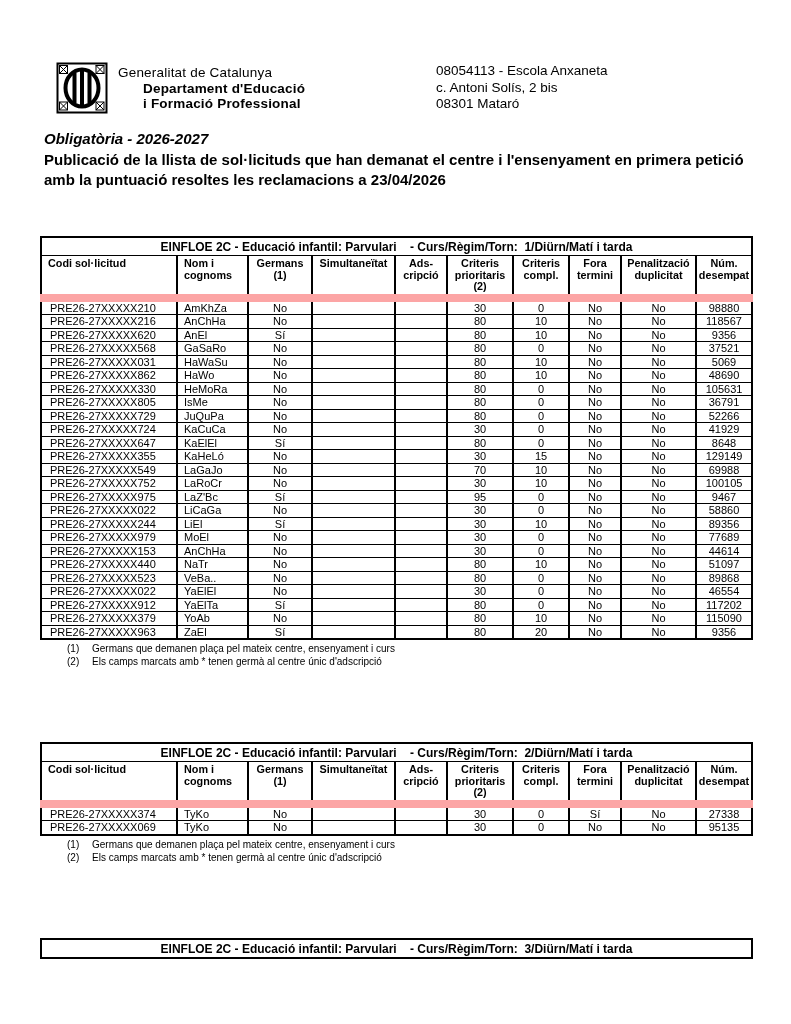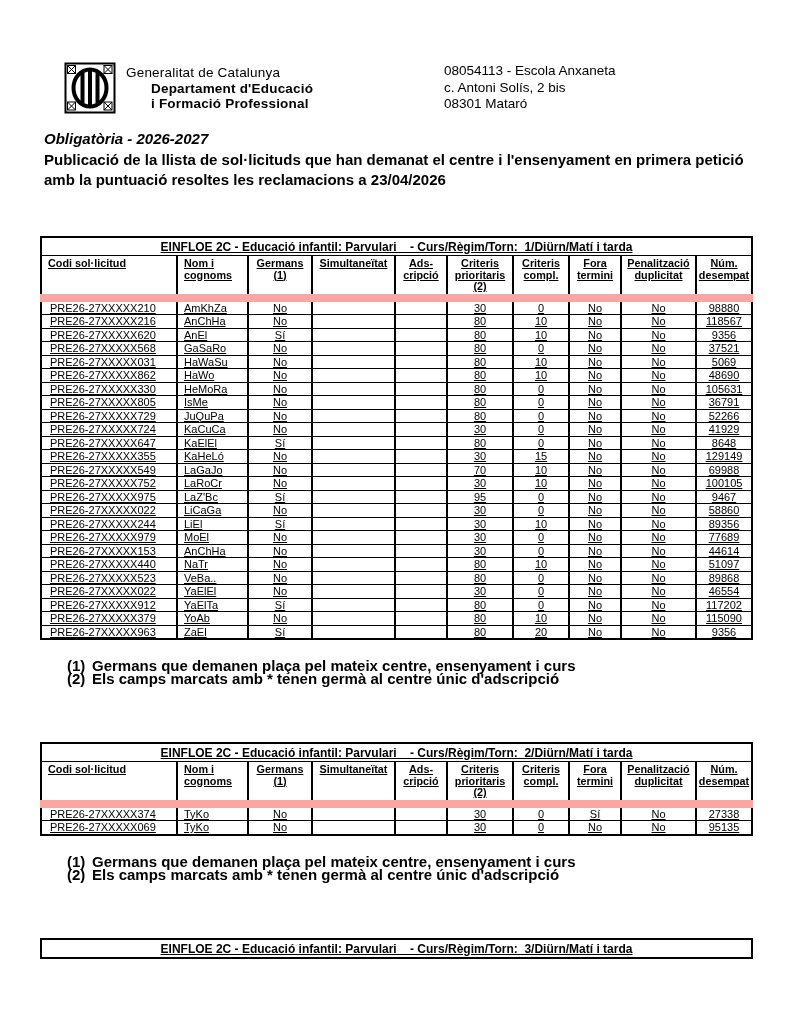--- a/index.html
+++ b/index.html
@@ -4,55 +4,55 @@
 <style>
   html,body{margin:0;padding:0;}
   body{
     width:791px;height:1024px;background:#ffffff;color:#000;
     font-family:"Liberation Sans","DejaVu Sans",sans-serif;
     -webkit-font-smoothing:antialiased;
   }
   .page{position:relative;width:791px;height:1024px;overflow:hidden;background:#fff;}
 
   
-  .doc-header{position:absolute;top:62px;left:64px;right:40px;height:60px;}
+  .doc-header{position:absolute;top:62px;left:56px;right:40px;height:60px;}
   .org{display:flex;align-items:flex-start;}
   .logo{width:52px;height:52px;flex:0 0 auto;}
   .org-text{margin-left:10px;padding-top:3px;font-size:13.5px;line-height:15.5px;letter-spacing:.2px;}
   .org-text .bold{font-weight:bold;padding-left:25px;}
   .school{position:absolute;left:380px;top:1px;font-size:13.5px;line-height:16.5px;}
 
   
   .doc-title{position:absolute;top:129px;left:44px;width:717px;font-weight:bold;font-size:15px;line-height:20.5px;}
   .doc-title .t1{margin-bottom:0px;font-style:italic;}
 
   
   .table-block{position:absolute;left:40px;width:711px;}
   table.grid{border-collapse:collapse;table-layout:fixed;width:711px;background:#fff;}
   table.grid,table.grid th,table.grid td{border:1px solid #000;}
-  table.grid{border:2px solid #000;text-decoration:underline;}
+  table.grid{border:2px solid #000;}
   table.grid th,table.grid td{border-left-width:2px;}
   th.band{
     font-size:12px;font-weight:bold;text-align:center;height:15px;
     padding:1px 2px;border-bottom:1px solid #000;white-space:pre;overflow:hidden;
   }
   tr.cols th{
     font-size:10.8px;font-weight:bold;vertical-align:top;text-align:center;
     padding:2px 1px 1px 1px;line-height:11.5px;white-space:pre-line;
     border-bottom:8px solid #fca5a5;height:34px;overflow:hidden;
   }
   tr.cols th.al{text-align:left;padding-left:6px;}
   tbody td{
     font-size:11px;line-height:12.5px;height:12.5px;padding:0 2px;
     text-align:center;white-space:nowrap;overflow:hidden;
   }
   tbody td.al{text-align:left;padding-left:8px;}
   tbody td.al2{text-align:left;padding-left:6px;}
 
-  .footnotes{margin-top:19px;padding-left:27px;font-size:15px;line-height:13px;font-weight:bold;}
+  .footnotes{margin-top:2px;padding-left:27px;font-size:10px;line-height:13px;}
   .fn-marker{display:inline-block;width:25px;}
 </style>
 </head>
 <body>
 
 <div class="page">
 
   <div class="doc-header">
     <div class="org">
       <svg class="logo" viewBox="0 0 52 52">

